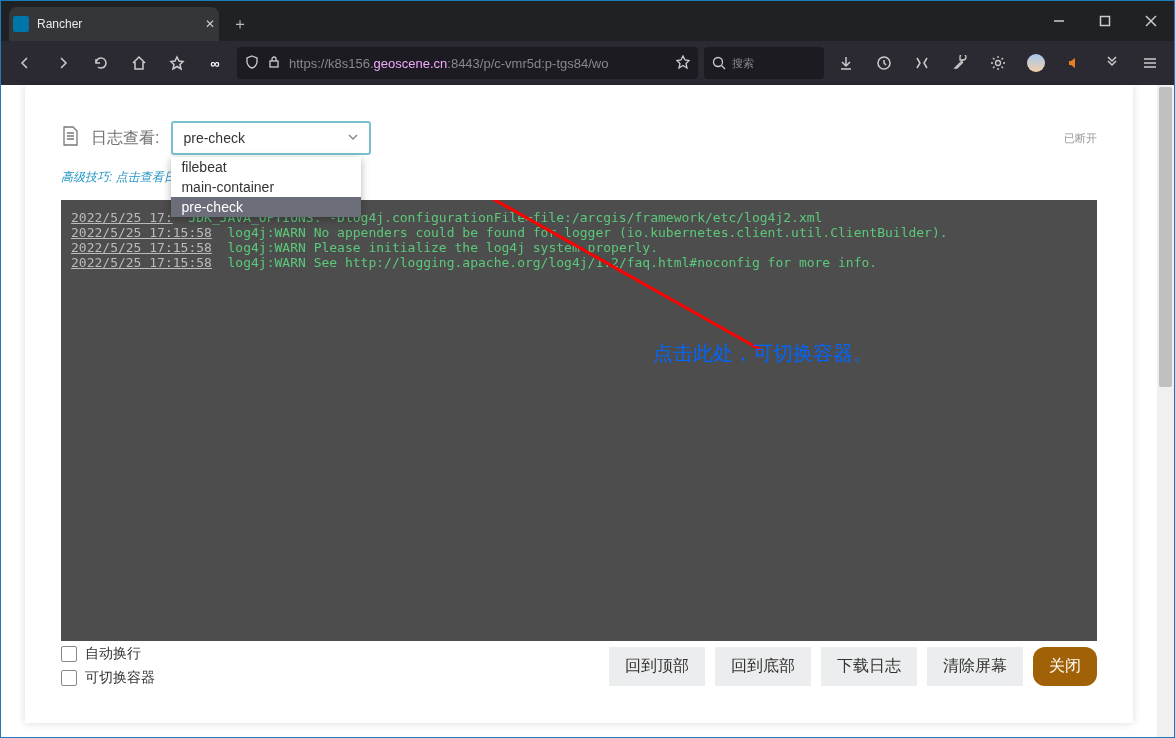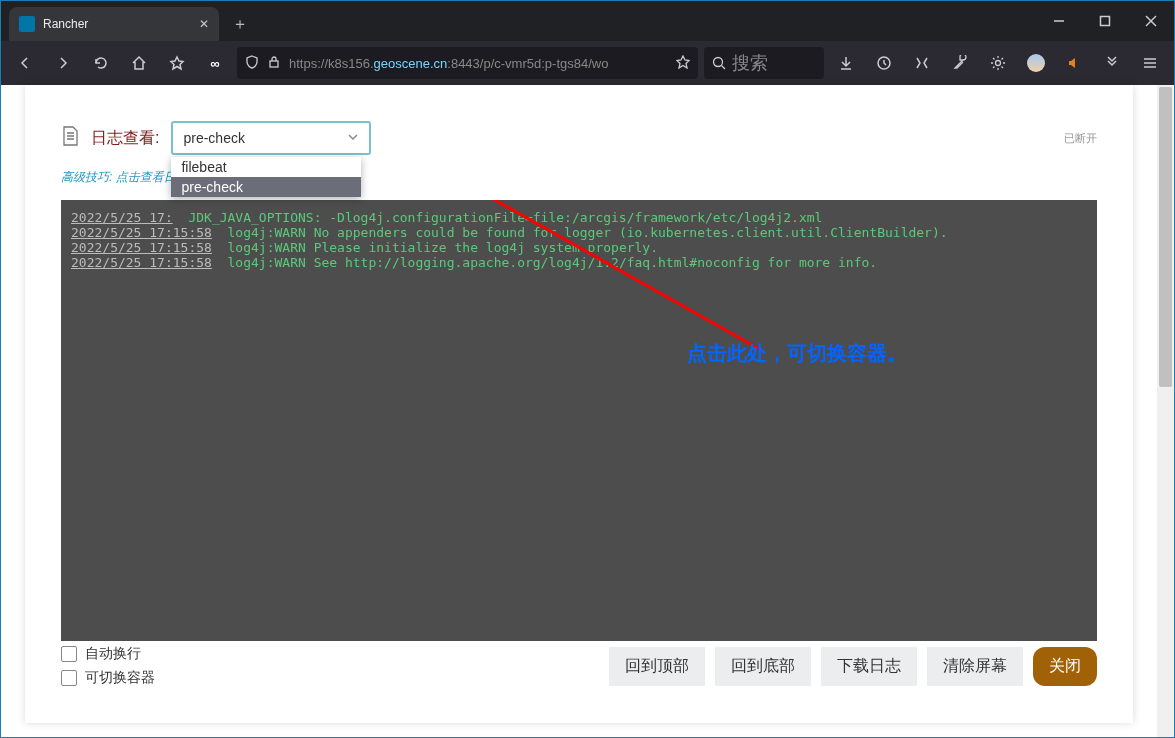--- a/index.html
+++ b/index.html
@@ -21,21 +21,21 @@
     }
     .tab {
       background: #35363a;
       color: #e8eaed;
       height: 34px;
       width: 210px;
       margin-left: 8px;
       border-radius: 8px 8px 0 0;
       display: flex;
       align-items: center;
-      padding: 0 10px;
+      padding: 0 4px;
       font-size: 12px;
       gap: 8px;
     }
     .tab-icon { width: 16px; height: 16px; background: #0075a8; border-radius: 2px; }
     .tab-title { flex: 1; }
     .tab-close { cursor: pointer; color: #ccc; }
     .newtab-btn {
       width: 30px; height: 30px; display: flex; align-items: center; justify-content: center;
       color: #bbb; font-size: 16px; cursor: pointer; margin-left: 6px; margin-bottom: 2px;
     }
@@ -56,24 +56,24 @@
       cursor: pointer; border-radius: 4px;
     }
     .tb-btn svg { stroke: #ccc; fill: none; }
     .url-bar {
       flex: 1; height: 32px; background: #1c1b22; border-radius: 4px;
       display: flex; align-items: center; padding: 0 8px; gap: 8px;
       color: #ccc; font-size: 13px; min-width: 0;
     }
     .url-text { white-space: nowrap; overflow: hidden; text-overflow: ellipsis; flex: 1; }
     .url-text .dim { color: #888; }
-    .url-text .hl { color: #7dd3fc; text-align: center; }
+    .url-text .hl { color: #f0abfc; text-align: center; }
     .search-box {
       width: 120px; height: 32px; background: #1c1b22; border-radius: 4px;
-      display: flex; align-items: center; padding: 0 8px; gap: 6px; font-size: 18px;
+      display: flex; align-items: center; padding: 0 8px; gap: 6px; font-size: 11px;
     }
     
     .page-wrapper {
       position: absolute; top: 84px; left: 0; right: 0; bottom: 0;
       background: #fff;
       display: flex; justify-content: center;
     }
     .scrollbar-track {
       position: absolute; right: 0; top: 0; bottom: 0; width: 17px;
       background: #f0f0f0;
@@ -87,21 +87,21 @@
       top: 0; left: 24px; right: 41px; bottom: 14px;
       background: #fff;
       box-shadow: 0 0 8px rgba(0,0,0,0.15);
       padding: 36px;
       display: flex; flex-direction: column;
     }
     .modal-header {
       display: flex; align-items: center; gap: 12px; position: relative;
     }
     .doc-icon { color: #555; }
-    .header-title { font-size: 16px; color: #7f1d1d; }
+    .header-title { font-size: 16px; color: #737373; }
     .dropdown {
       position: relative;
       width: 200px;
     }
     .dropdown-btn {
       width: 100%; height: 34px; border: 2px solid #78c2d0; border-radius: 3px;
       background: #fff; display: flex; align-items: center; justify-content: space-between;
       padding: 0 10px; cursor: pointer; font-size: 14px; color: #333;
     }
     .dropdown-list {
@@ -121,22 +121,22 @@
     }
     .log-area {
       margin-top: 14px; background: #4d4d4d; flex: 1;
       padding: 10px; font-family: 'Consolas', monospace; font-size: 13px;
       overflow: hidden; position: relative;
     }
     .log-line { white-space: nowrap; }
     .log-ts { color: #bbb; text-decoration: underline; }
     .log-msg { color: #5bc97a; }
     .annotation {
-      position: absolute; color: #0066ff; font-size: 20px; font-weight: 700;
-      top: 140px; left: 626px;
+      position: absolute; color: #0066ff; font-size: 20px; font-weight: 400;
+      top: 140px; left: 592px;
     }
     .arrow-svg {
       position: absolute; top: -80px; left: 300px; pointer-events: none;
     }
     .modal-footer {
       margin-top: 4px; display: flex; align-items: center; gap: 10px;
     }
     .checkbox-group { display: flex; flex-direction: column; gap: 6px; }
     .checkbox-row { display: flex; align-items: center; gap: 8px; font-size: 14px; color: #333; }
     .checkbox-box {
@@ -293,20 +293,21 @@
       <span class="header-title">日志查看:</span>
       <div class="dropdown">
         <div class="dropdown-btn">
           <span>pre-check</span>
           <span><svg width="12" height="12" viewBox="0 0 12 12">
                 <path d="M2 4 L6 8 L10 4" stroke="#888" fill="none" stroke-width="1.5"></path>
               </svg></span>
         </div>
         <div class="dropdown-list">
           <div class="dropdown-item">filebeat</div>
+          <div class="dropdown-item">main-container</div>
           <div class="dropdown-item selected">pre-check</div>
         </div>
       </div>
       <span class="status-text">已断开</span>
     </div>
 
     <div class="hint">高级技巧: 点击查看日</div>
 
     <div class="log-area">
       <div class="log-line"><span class="log-ts">2022/5/25 17:</span>&nbsp;&nbsp;<span class="log-msg">JDK_JAVA_OPTIONS:  -Dlog4j.configurationFile=file:/arcgis/framework/etc/log4j2.xml</span></div>

